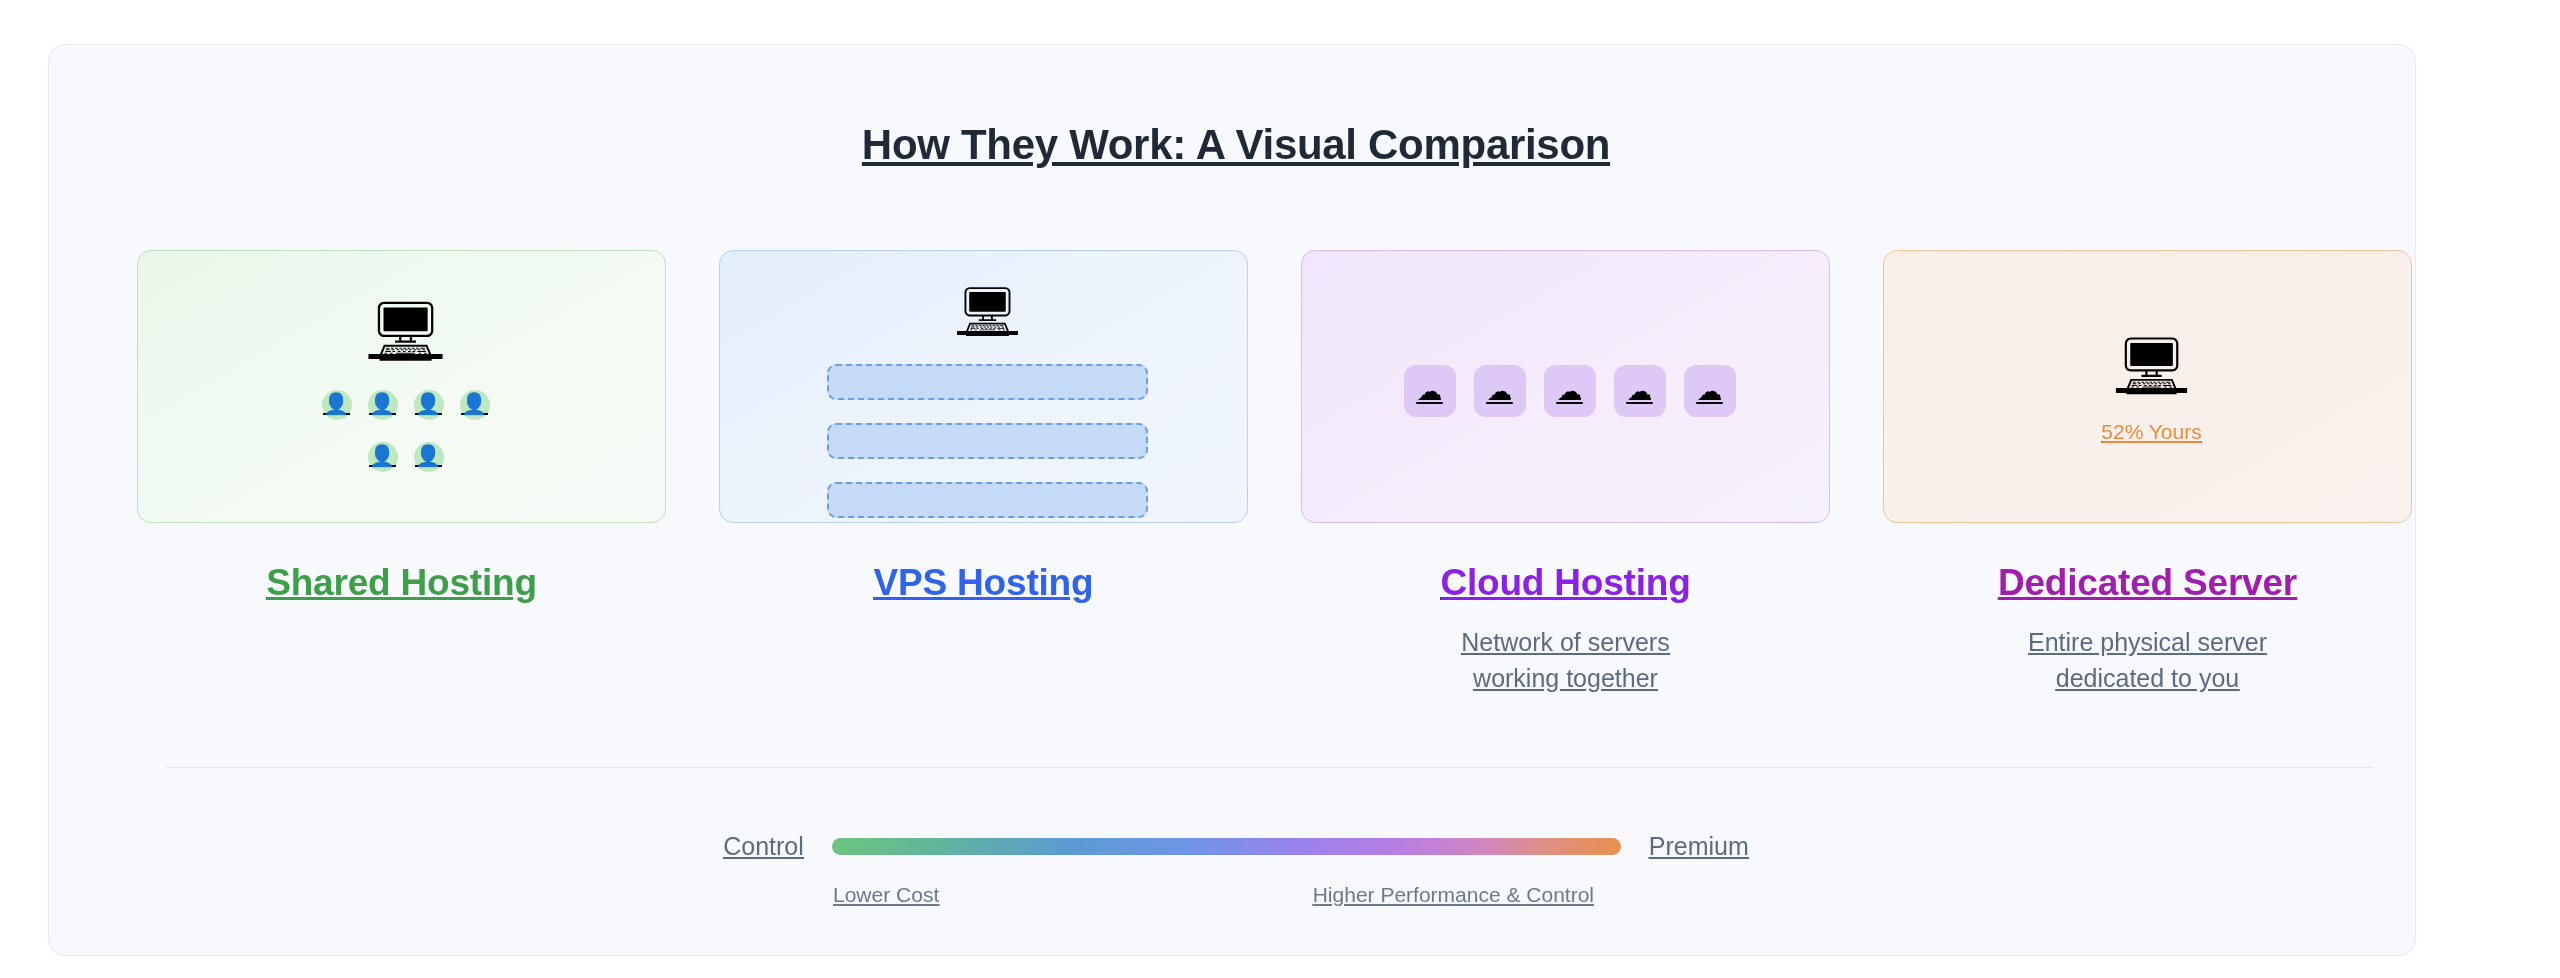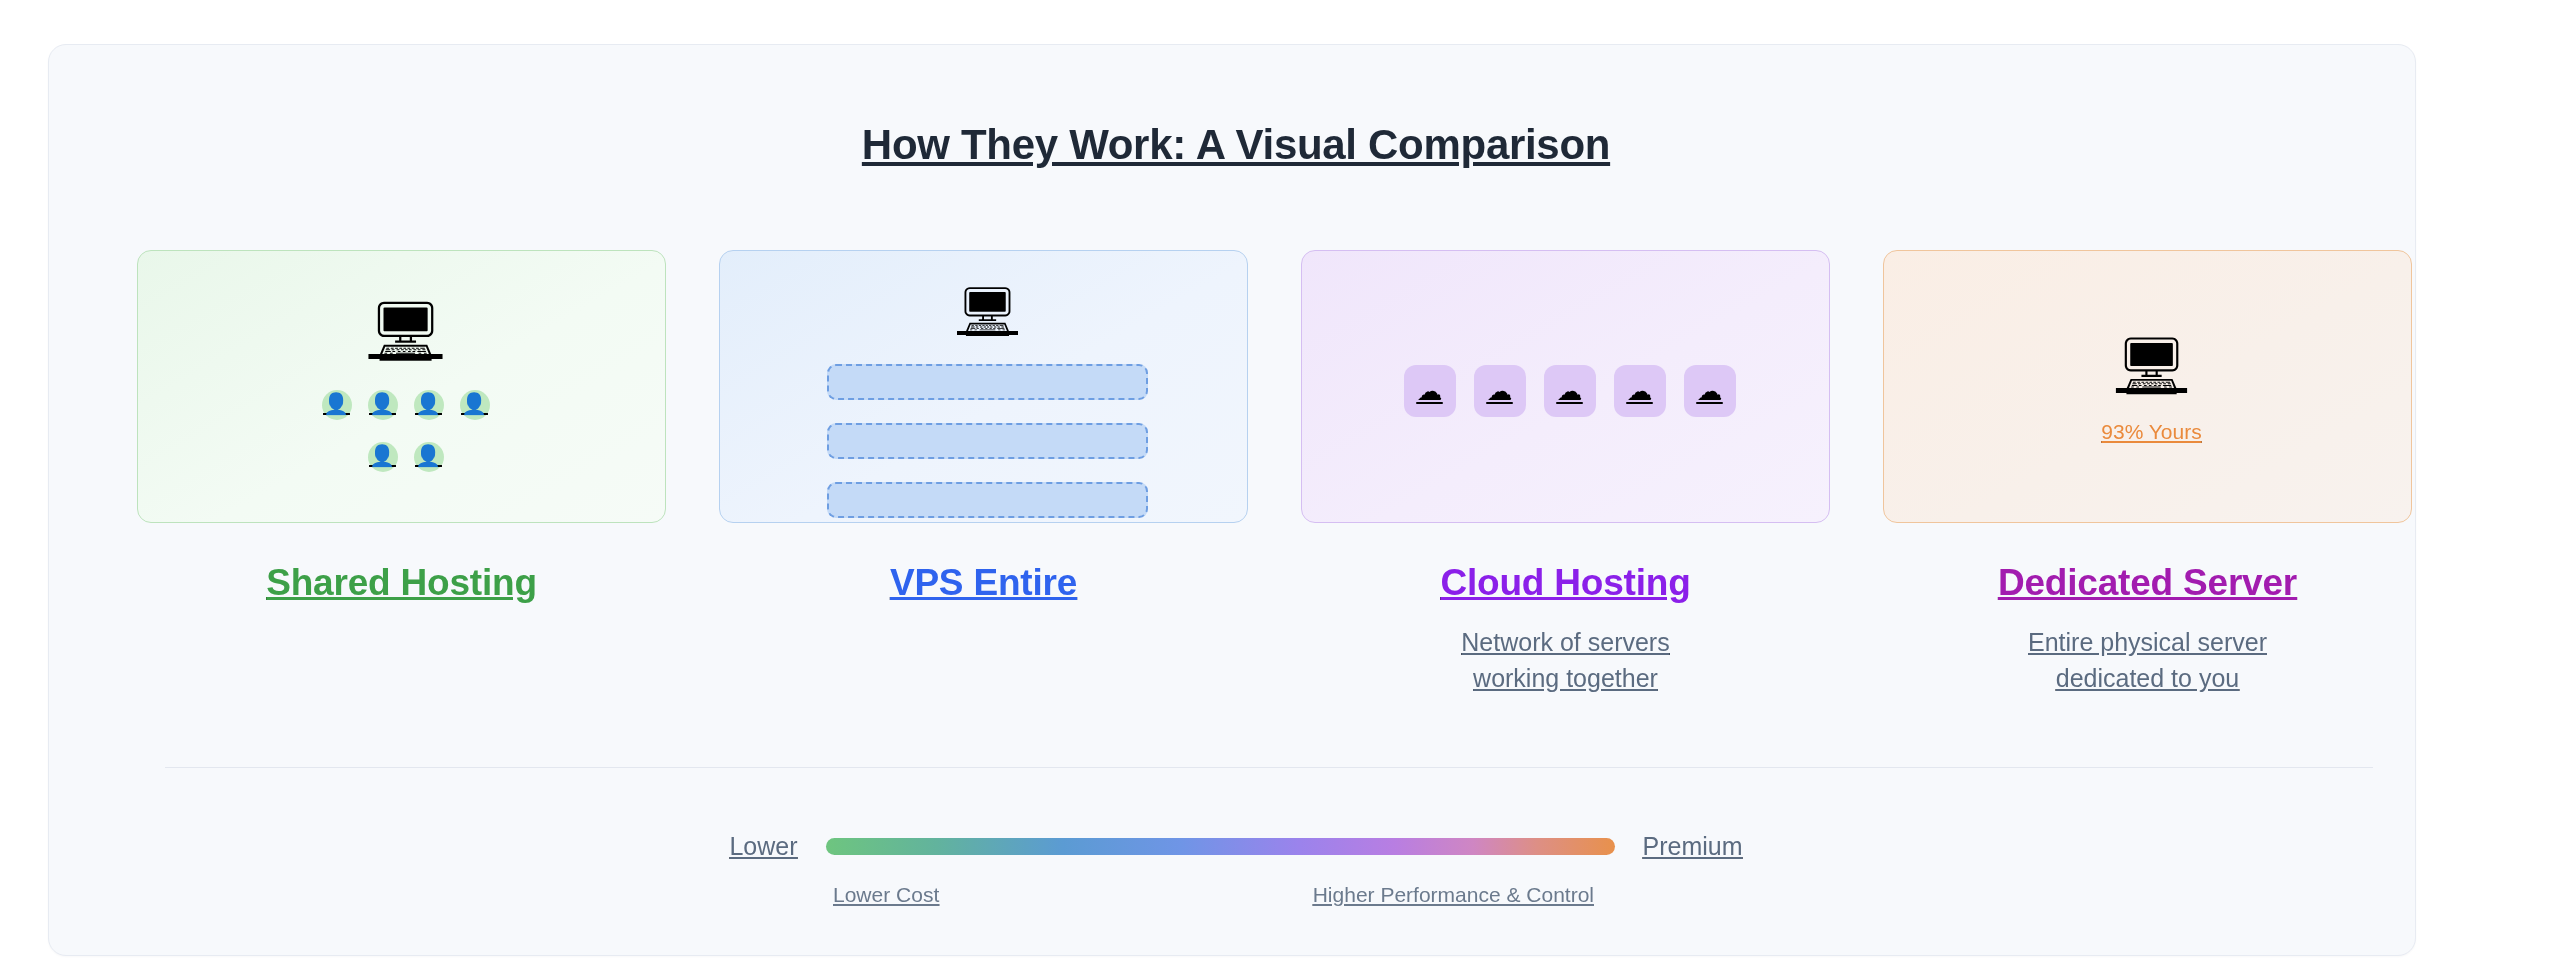--- a/index.html
+++ b/index.html
@@ -268,21 +268,21 @@
         <div class="card vps">
           <div class="vps-stack">
             <div class="emoji monitor-sm">🖥</div>
             <div class="vps-bars">
               <div class="vps-bar"></div>
               <div class="vps-bar"></div>
               <div class="vps-bar"></div>
             </div>
           </div>
         </div>
-        <div class="card-name vps">VPS Entire</div>
+        <div class="card-name vps">VPS Hosting</div>
       </div>
 
       <div class="col">
         <div class="card cloud">
           <div class="cloud-stack">
             <div class="cloud-tile emoji">☁</div>
             <div class="cloud-tile emoji">☁</div>
             <div class="cloud-tile emoji">☁</div>
             <div class="cloud-tile emoji">☁</div>
             <div class="cloud-tile emoji">☁</div>
@@ -290,34 +290,34 @@
         </div>
         <div class="card-name cloud">Cloud Hosting</div>
         <div class="card-desc">Network of servers
 working together</div>
       </div>
 
       <div class="col">
         <div class="card dedicated">
           <div class="ded-stack">
             <div class="emoji monitor-md">🖥</div>
-            <div class="ded-badge">93% Yours</div>
+            <div class="ded-badge">52% Yours</div>
           </div>
         </div>
         <div class="card-name dedicated">Dedicated Server</div>
         <div class="card-desc">Entire physical server
 dedicated to you</div>
       </div>
 
     </div>
 
     <div class="divider"></div>
 
     <div class="spectrum-row">
-      <div class="spectrum-label">Lower</div>
+      <div class="spectrum-label">Control</div>
       <div class="spectrum-bar"></div>
       <div class="spectrum-label">Premium</div>
     </div>
 
     <div class="spectrum-sub">
       <span class="sub-left">Lower Cost</span>
       <span class="sub-right">Higher Performance &amp; Control</span>
     </div>
 
   </div>

